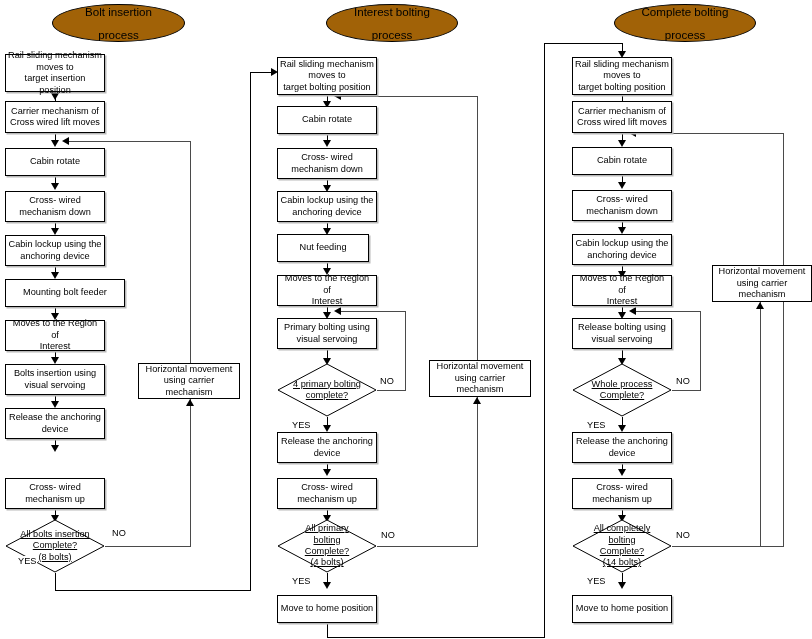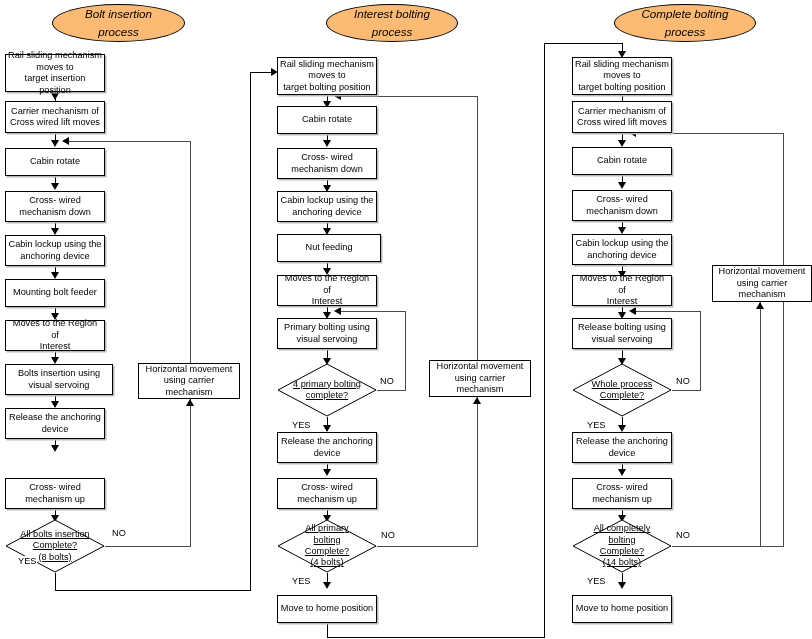--- a/index.html
+++ b/index.html
@@ -9,22 +9,22 @@
 
   
   .node{position:absolute;box-sizing:border-box;display:flex;
         align-items:center;justify-content:center;text-align:center;
         background:#fff;border:1px solid #000;
         font-size:9.2px;line-height:11.5px;z-index:3;padding:1px 2px;}
   .node.shadow{box-shadow:1.5px 1.5px 0 0 #b9b9b9;}
 
   .title{position:absolute;box-sizing:border-box;display:flex;
          align-items:center;justify-content:center;text-align:center;
-         background:#fdba74;border:1px solid #000;border-radius:50%;
-         font-size:11.6px;line-height:18px;z-index:4;font-style:italic;}
+         background:#a16207;border:1px solid #000;border-radius:50%;
+         font-size:11.6px;line-height:23px;z-index:4;}
 
   .dia{position:absolute;z-index:3;}
   .dia svg{display:block;}
   .dia .dlabel{position:absolute;left:0;top:0;width:100%;height:100%;
         display:flex;flex-direction:column;align-items:center;
         justify-content:center;text-align:center;
         font-size:9.2px;line-height:11.3px;pointer-events:none;text-decoration:underline;}
 
   
   .ln{position:absolute;background:#000;z-index:1;}
@@ -72,30 +72,30 @@
   <div class="node shadow" style="left: 5px; top: 191px; width: 100px; height: 31px; white-space: pre-line;">Cross- wired
 mechanism down</div>
   <div class="ln lnv" style="left:55px;top:222px;height:9px;"></div>
   <div class="arw down" style="left:51px;top:228px;"></div>
 
   <div class="node shadow" style="left: 5px; top: 235px; width: 100px; height: 31px; white-space: pre-line;">Cabin lockup using the
 anchoring device</div>
   <div class="ln lnv" style="left:55px;top:266px;height:9px;"></div>
   <div class="arw down" style="left:51px;top:272px;"></div>
 
-  <div class="node shadow" style="left:5px;top:279px;width:100px;height:28px;">Mounting bolt feeder</div>
+  <div class="node shadow" style="left:5px;top:279px;width:120px;height:28px;">Mounting bolt feeder</div>
   <div class="ln lnv" style="left:55px;top:307px;height:9px;"></div>
   <div class="arw down" style="left:51px;top:313px;"></div>
 
   <div class="node shadow" style="left: 5px; top: 320px; width: 100px; height: 31px; white-space: pre-line;">Moves to the Region of
 Interest</div>
   <div class="ln lnv" style="left:55px;top:351px;height:9px;"></div>
   <div class="arw down" style="left:51px;top:357px;"></div>
 
-  <div class="node shadow" style="left: 5px; top: 364px; width: 108px; height: 31px; white-space: pre-line;">Bolts insertion using
+  <div class="node shadow" style="left: 5px; top: 364px; width: 100px; height: 31px; white-space: pre-line;">Bolts insertion using
 visual servoing</div>
   <div class="ln lnv" style="left:55px;top:395px;height:9px;"></div>
   <div class="arw down" style="left:51px;top:401px;"></div>
 
   <div class="node shadow" style="left: 5px; top: 408px; width: 100px; height: 31px; white-space: pre-line;">Release the anchoring
 device</div>
   <div class="ln lnv" style="left:55px;top:439px;height:9px;"></div>
   <div class="arw down" style="left:51px;top:445px;"></div>
 
   <div class="node shadow" style="left: 5px; top: 478px; width: 100px; height: 31px; white-space: pre-line;">Cross- wired
@@ -145,21 +145,21 @@
   <div class="node shadow" style="left: 277px; top: 148px; width: 100px; height: 31px; white-space: pre-line;">Cross- wired
 mechanism down</div>
   <div class="ln lnv" style="left:327px;top:179px;height:9px;"></div>
   <div class="arw down" style="left:323px;top:185px;"></div>
 
   <div class="node shadow" style="left: 277px; top: 191px; width: 100px; height: 31px; white-space: pre-line;">Cabin lockup using the
 anchoring device</div>
   <div class="ln lnv" style="left:327px;top:222px;height:9px;"></div>
   <div class="arw down" style="left:323px;top:228px;"></div>
 
-  <div class="node shadow" style="left:277px;top:234px;width:104px;height:28px;">Nut feeding</div>
+  <div class="node shadow" style="left:277px;top:234px;width:92px;height:28px;">Nut feeding</div>
   <div class="ln lnv" style="left:327px;top:262px;height:9px;"></div>
   <div class="arw down" style="left:323px;top:268px;"></div>
 
   <div class="node shadow" style="left: 277px; top: 275px; width: 100px; height: 31px; white-space: pre-line;">Moves to the Region of
 Interest</div>
   <div class="ln lnv" style="left:327px;top:306px;height:9px;"></div>
   <div class="arw down" style="left:323px;top:312px;"></div>
 
   <div class="node shadow" style="left: 277px; top: 318px; width: 100px; height: 31px; white-space: pre-line;">Primary bolting using
 visual servoing</div>

